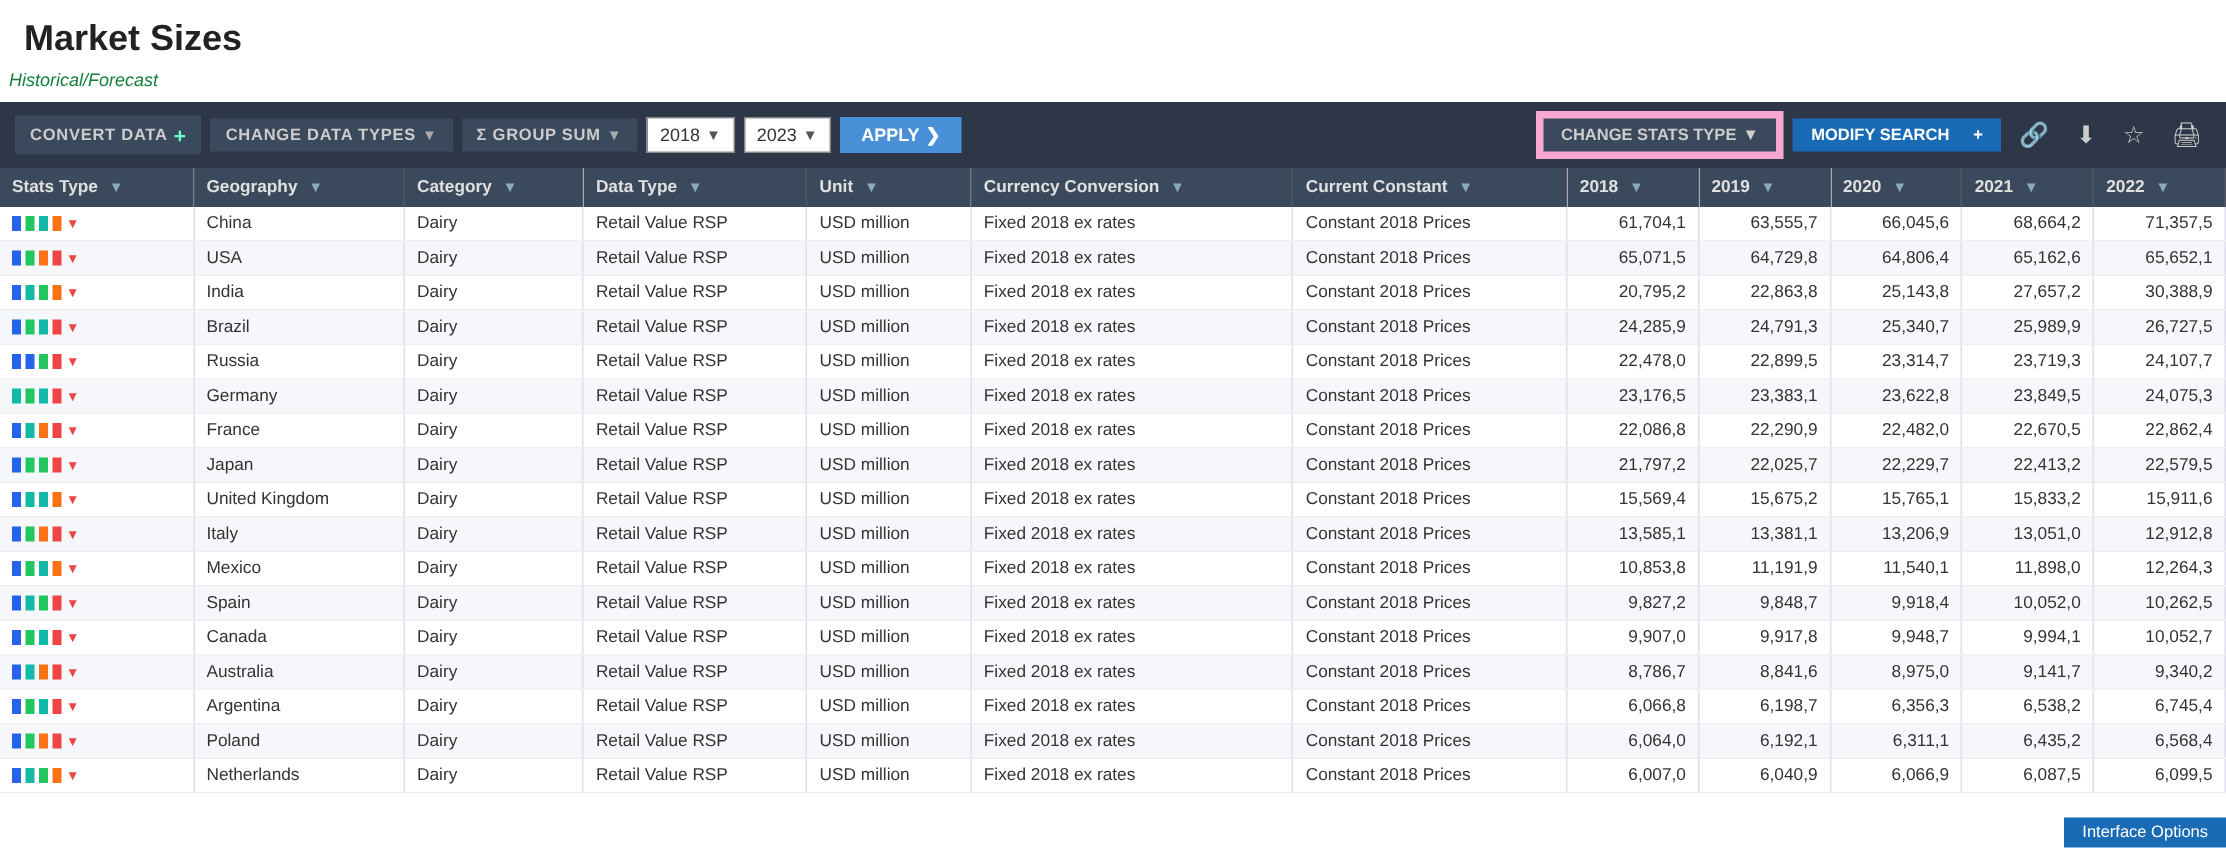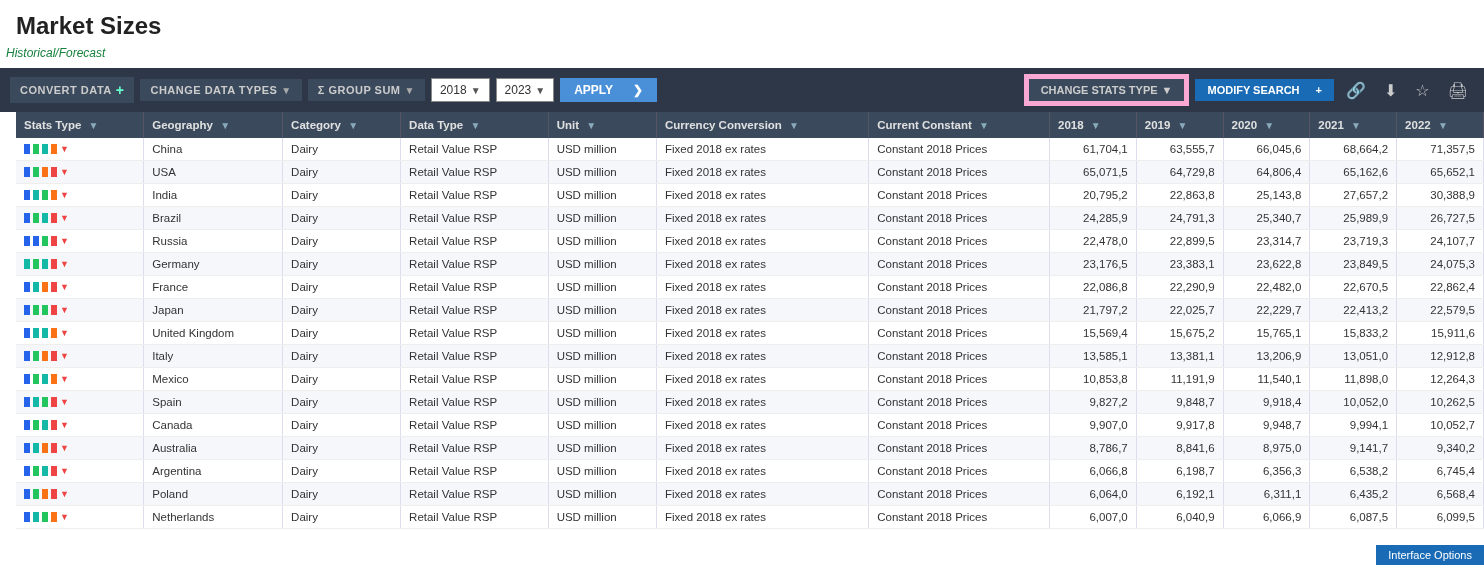--- a/index.html
+++ b/index.html
@@ -49,21 +49,21 @@
     .apply-btn {
       background: #4a90d9;
       color: #fff;
       border: none;
       padding: 5px 14px;
       font-size: 12px;
       font-weight: bold;
       cursor: pointer;
       display: flex;
       align-items: center;
-      gap: 20px;
+      gap: 4px;
     }
 
     .spacer { flex: 1; }
 
     .change-stats-btn {
       display: flex;
       align-items: center;
       gap: 4px;
       background: #3a4a5c;
       color: #ccc;
@@ -89,21 +89,21 @@
     }
     .icon-btn {
       background: transparent;
       border: none;
       color: #ccc;
       font-size: 16px;
       cursor: pointer;
       padding: 4px 6px;
     }
 
-    .table-wrapper { overflow-x: auto; padding-left: 16px; }
+    .table-wrapper { overflow-x: auto; }
 
     table {
       width: 100%;
       border-collapse: collapse;
       font-size: 11.5px;
     }
 
     thead tr {
       background: #3a4a5c;
       color: #e0e0e0;

